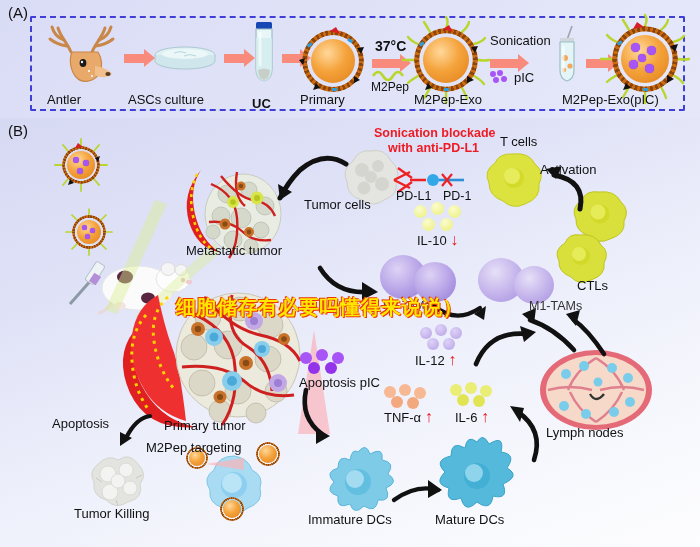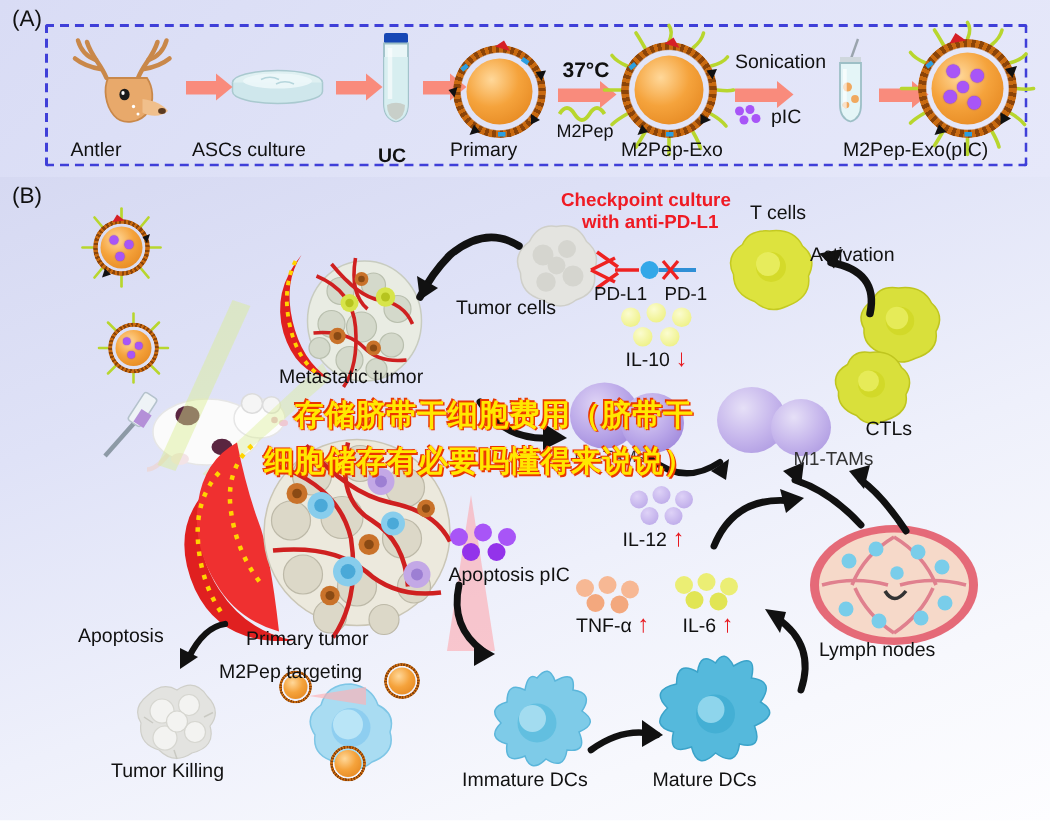--- a/index.html
+++ b/index.html
@@ -354,21 +354,21 @@
     <g fill="#d2d2cc" opacity=".8">
       <circle cx="22" cy="22" r="7"></circle>
         <circle cx="38" cy="18" r="6"></circle>
         <circle cx="42" cy="36" r="7"></circle>
       <circle cx="24" cy="40" r="6.5"></circle>
         <circle cx="31" cy="29" r="6"></circle>
     </g>
   </svg>
   <div class="lbl lbl-b" style="left:304px; top:197px;">Tumor cells</div>
 
-  <div class="lbl redtext" style="left:374px; top:126px; font-size:12.5px;">Checkpoint culture</div>
+  <div class="lbl redtext" style="left:374px; top:126px; font-size:12.5px;">Sonication blockade</div>
   <div class="lbl redtext" style="left:388px; top:141px; font-size:12.5px;">with anti-PD-L1</div>
 
   <svg style="left:392px; top:160px;" width="110" height="36" viewBox="0 0 110 36">
     <path d="M2 20 L18 12 M2 20 L18 28 M18 20 L34 20" stroke="#ee2222" stroke-width="2.4" fill="none"></path>
     <path d="M18 12 L18 28" stroke="#ee2222" stroke-width="2.4" fill="none" opacity="0"></path>
     <path d="M6 8 L20 18 M6 32 L20 22" stroke="#ee2222" stroke-width="2.4" fill="none"></path>
     <circle cx="41" cy="20" r="6" fill="#33a7e8"></circle>
     <path d="M47 20 L72 20" stroke="#2f8fd6" stroke-width="2.6"></path>
     <path d="M50 14 l10 12 M60 14 l-10 12" stroke="#ee2222" stroke-width="2.2"></path>
   </svg>
@@ -642,16 +642,15 @@
 
   <svg class="blackarrow" style="left:512px; top:298px;" width="70" height="58" viewBox="0 0 70 58">
     <path d="M62 52 q-20 -22 -44 -30" fill="none" stroke="#111" stroke-width="4.6" stroke-linecap="round"></path>
     <path d="M10 16 l14 -6 l-2 16 z" fill="#111"></path>
   </svg>
   <svg class="blackarrow" style="left:560px; top:300px;" width="52" height="58" viewBox="0 0 52 58">
     <path d="M44 54 q-16 -24 -30 -34" fill="none" stroke="#111" stroke-width="4.6" stroke-linecap="round"></path>
     <path d="M6 14 l14 -4 l-4 16 z" fill="#111"></path>
   </svg>
 
-  <div class="watermark" style="left:196px; top:263px;">存储脐带干细胞费用（脐带干</div>
   <div class="watermark" style="left:176px; top:294px;">细胞储存有必要吗懂得来说说）</div>
 
 </div>
 
 </body></html>

